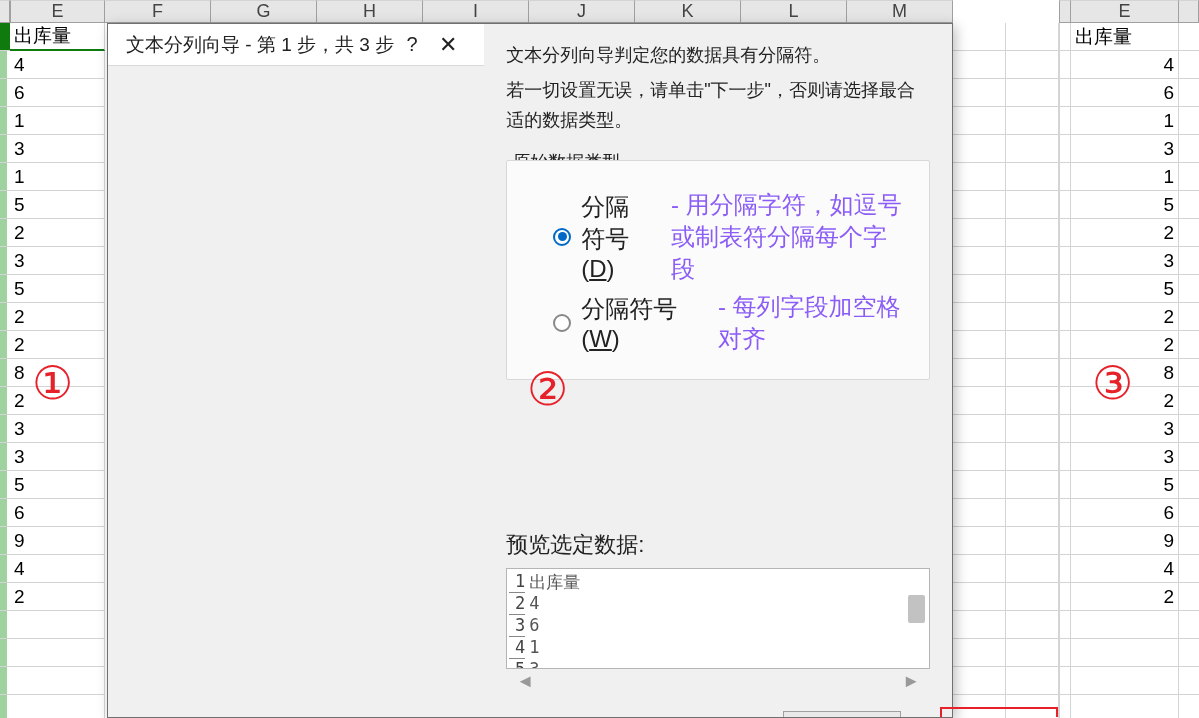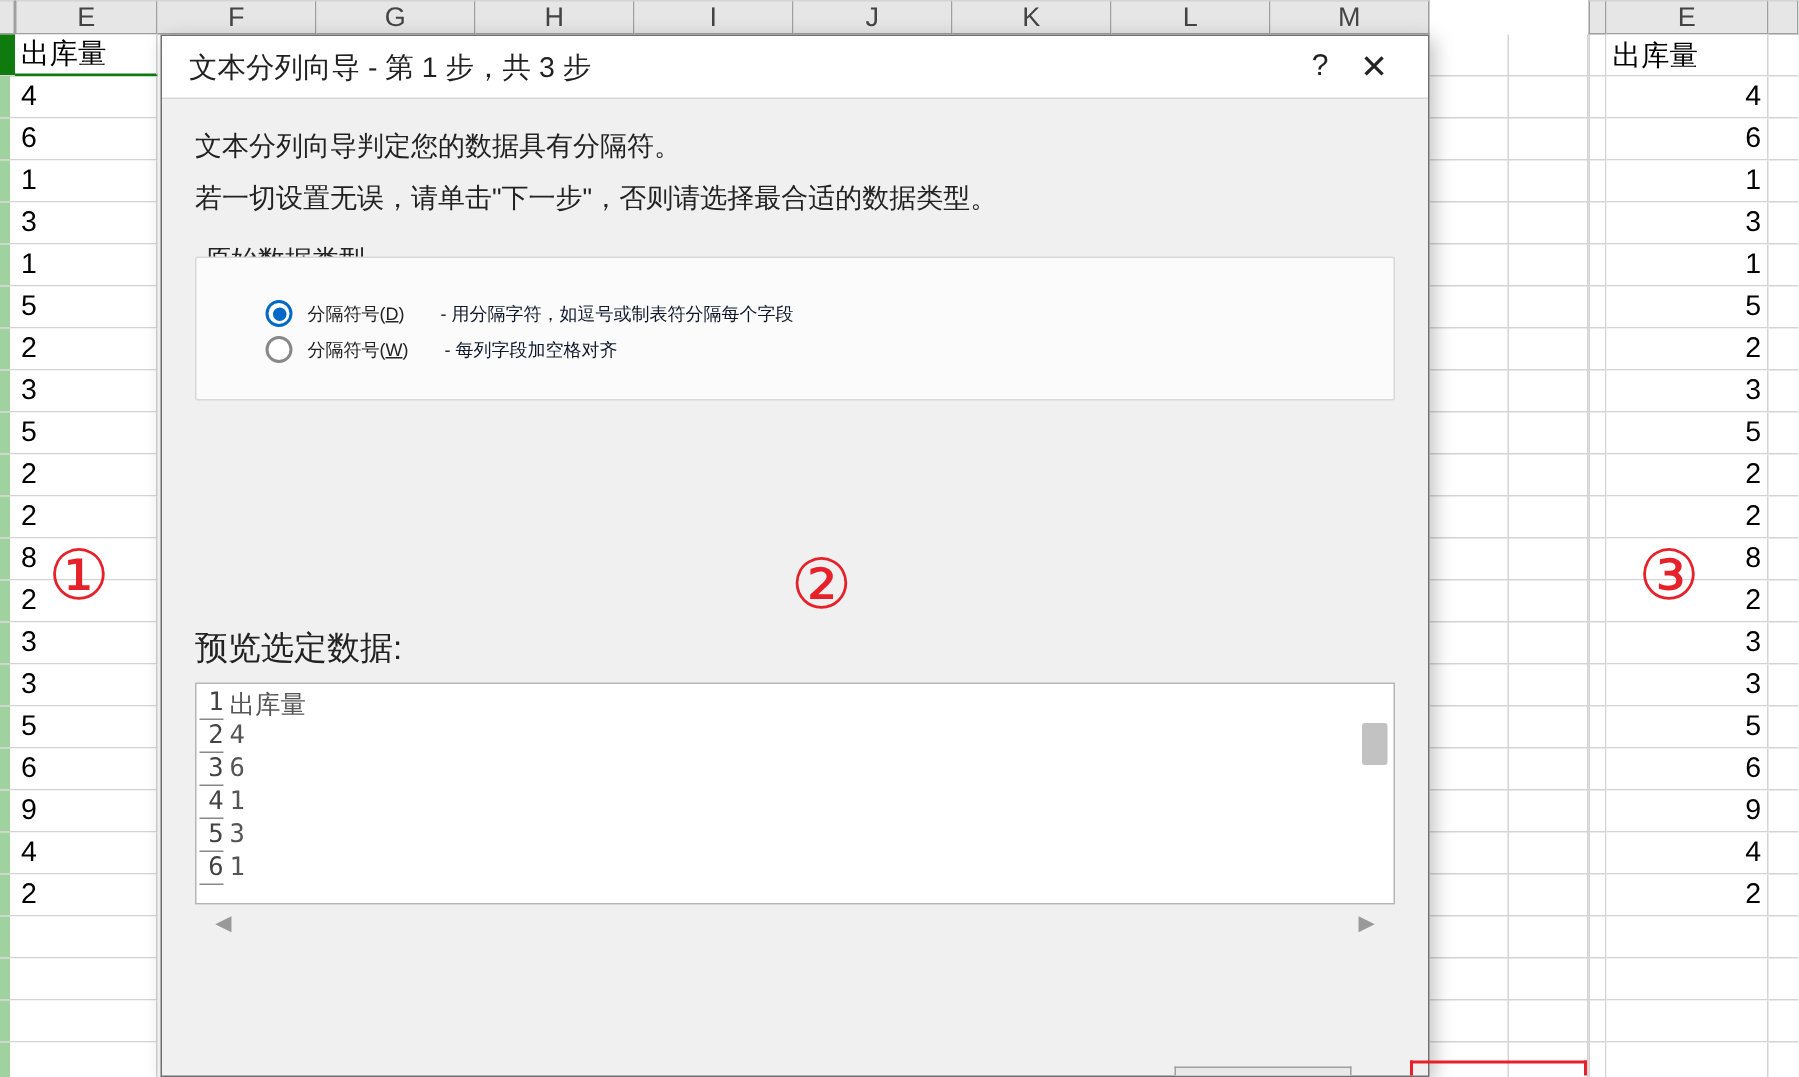--- a/index.html
+++ b/index.html
@@ -33,39 +33,39 @@
     .mid-grid .cell { width: 53px; height: 28px; border-right: 1px solid #d4d4d4; border-bottom: 1px solid #d4d4d4; }
 
     
     .top-letters { position: absolute; left: 0; top: 0; width: 953px; height: 23px; display: flex; }
     .top-letters .col-header { flex: 0 0 auto; }
     .top-letters .col-header.e { width: 95px; border-left: 1px solid #a0a0a0; }
     .top-letters .green-left { width: 10px; height: 23px; background: #E6E6E6; border-top: 1px solid #d4d4d4; border-bottom: 1px solid #a0a0a0; border-right: 1px solid #a0a0a0; }
     .top-letters .col-header.other { width: 106px; }
 
     
-    .dialog { position: absolute; left: 107px; top: 23px; width: 846px; height: 695px; background: #F0F0F0; border: 1px solid #707070; box-shadow: 3px 3px 12px rgba(0,0,0,0.25); display: flex; flex-direction: column; }
+    .dialog { position: absolute; left: 107px; top: 23px; width: 846px; height: 695px; background: #F0F0F0; border: 1px solid #707070; box-shadow: 3px 3px 12px rgba(0,0,0,0.25); display: flex; flex-direction: row; }
     .title-bar { height: 42px; background: #fff; display: flex; align-items: center; padding: 0 18px; border-bottom: 1px solid #d8d8d8; }
     .title-text { font-size: 19px; color: #222; }
     .title-spacer { flex: 1; }
     .title-icon { width: 36px; text-align: center; font-size: 20px; color: #222; cursor: default; }
     .title-icon.close { font-size: 22px; }
 
     .dialog-body { padding: 16px 22px 26px 22px; flex: 1; display: flex; flex-direction: column; font-size: 18px; color: #222; }
     .body-text { line-height: 1.7; margin-bottom: 4px; }
     .fieldset-label { margin-top: 10px; margin-left: 6px; font-size: 18px; }
     .fieldset { border: 1px solid #d8d8d8; background: #fbfbfb; margin-top: -14px; padding: 22px 18px 18px 18px; border-radius: 2px; }
     .fs-prompt { margin-bottom: 10px; font-size: 18px; }
-    .radio-row { display: flex; align-items: center; margin: 6px 0 6px 28px; font-size: 12px; }
+    .radio-row { display: flex; align-items: center; margin: 6px 0 6px 28px; font-size: 24px; }
     .radio { width: 18px; height: 18px; border: 2px solid #0068c6; border-radius: 50%; margin-right: 10px; display: flex; align-items: center; justify-content: center; background: #fff; flex-shrink: 0; }
     .radio.checked::after { content: ""; width: 9px; height: 9px; border-radius: 50%; background: #0068c6; }
     .radio.unchecked { border-color: #888; }
     .radio-label { margin-right: 24px; }
     .radio-label u { text-decoration: underline; }
-    .radio-desc { color: #0f172a; }
+    .radio-desc { color: #8b5cf6; }
 
     .preview-label { margin-top: 150px; margin-bottom: 8px; font-size: 22px; }
     .preview-box { border: 1px solid #b5b5b5; background: #fff; height: 148px; position: relative; overflow: hidden; }
     .preview-content { position: absolute; left: 2px; top: 2px; right: 30px; bottom: 2px; font-size: 17px; font-family: "SimSun", monospace; color: #555; }
     .preview-line { display: flex; height: 22px; }
     .preview-line .ln { width: 16px; text-align: right; border-bottom: 1px solid #888; margin-right: 4px; color: #444; }
     .preview-scrollbar { position: absolute; right: 4px; top: 26px; width: 17px; height: 28px; background: #c2c2c2; border-radius: 2px; }
     .preview-scroll-row { display: flex; align-items: center; height: 20px; margin-top: 2px; color: #999; }
     .preview-scroll-row .tri-left { margin-left: 10px; }
     .preview-scroll-row .tri-right { margin-left: auto; margin-right: 10px; }

